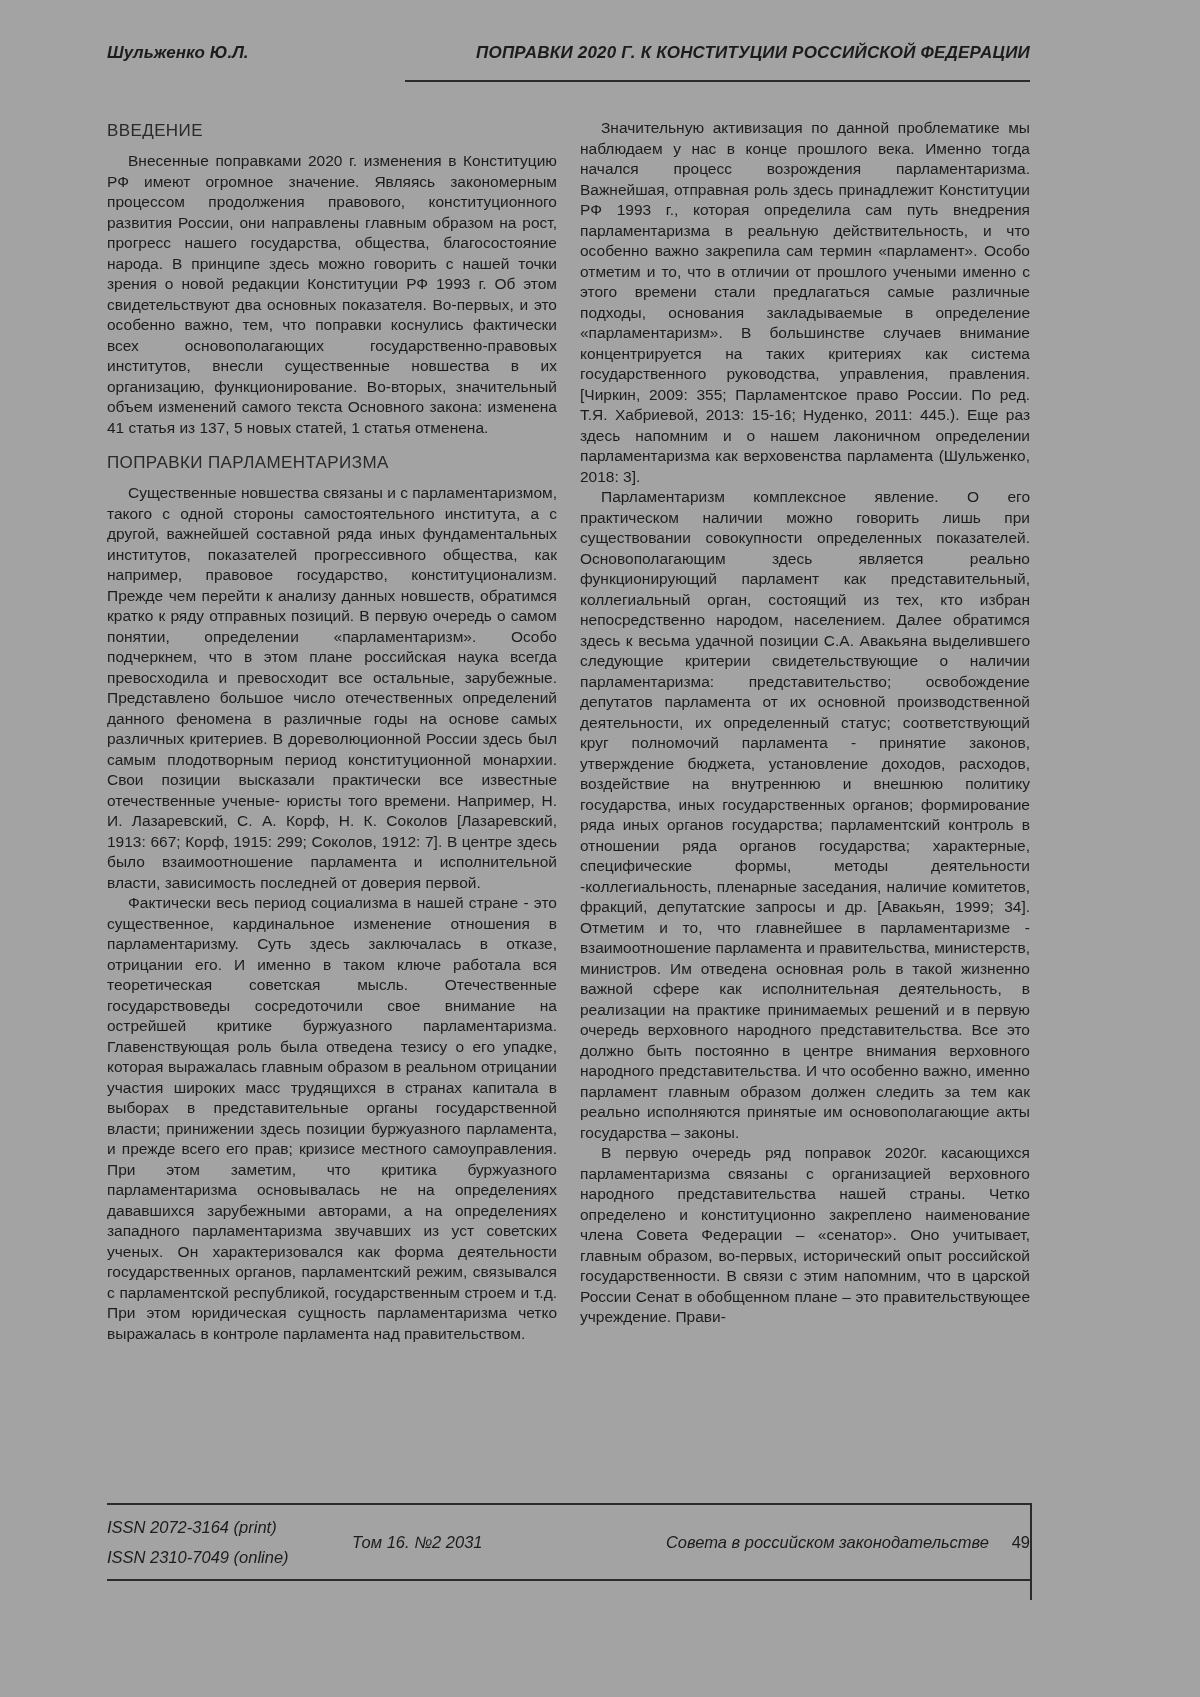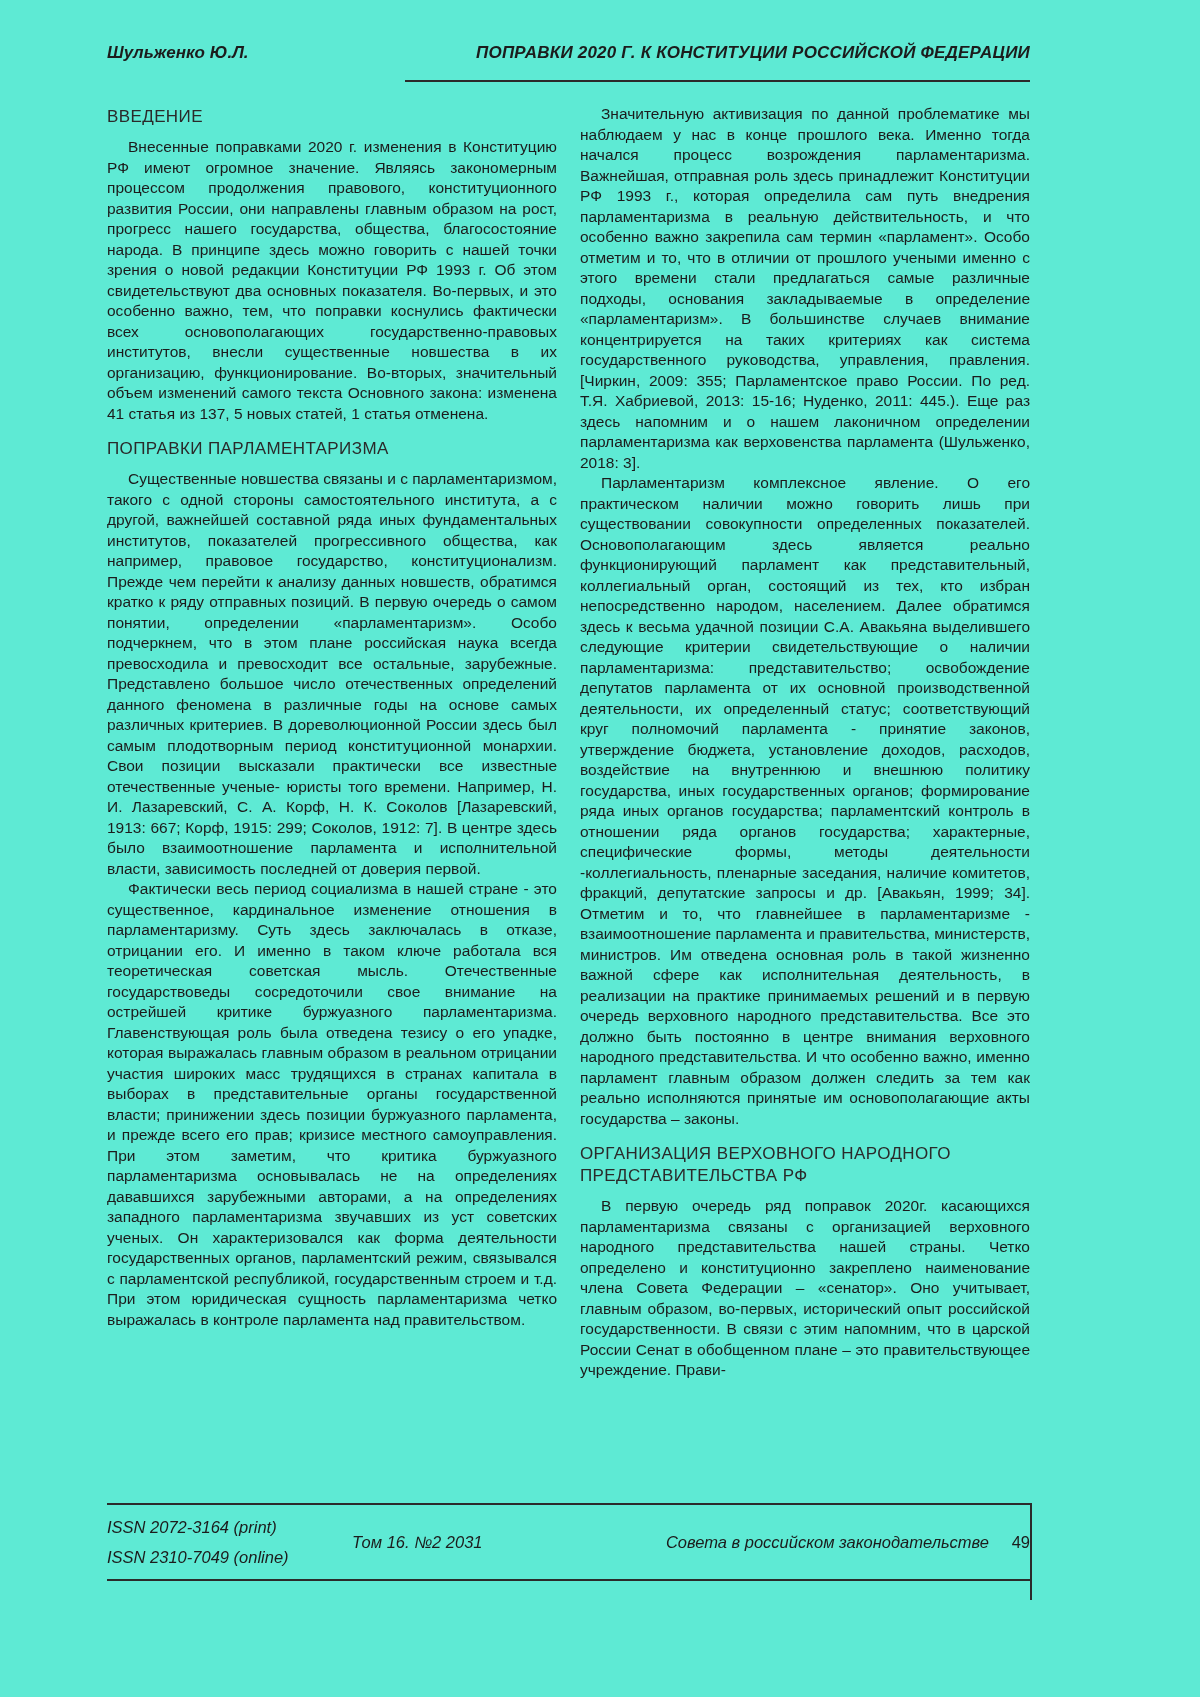--- a/index.html
+++ b/index.html
@@ -9,21 +9,21 @@
     height: 1697px;
     font-family: "Liberation Sans", "DejaVu Sans", sans-serif;
     color: #1c1c1c;
     position: relative;
     overflow: hidden;
   }
   .page {
     position: relative;
     width: 1200px;
     height: 1697px;
-    background: #5eead4;
+    background: #a3a3a3;
   }
   .content {
     position: absolute;
     left: 107px;
     top: 40px;
     width: 923px;
   }
 
   
   .hdr {
@@ -45,21 +45,21 @@
     background: #2b2b2b;
     width: 625px;
     margin-left: 298px;
     margin-top: 14px;
   }
 
   
   .cols {
     display: flex;
     gap: 23px;
-    margin-top: 22px;
+    margin-top: 36px;
     height: 1373px;
     overflow: hidden;
     text-align: justify;
     font-size: 15.5px;
     line-height: 20.5px;
     hyphens: auto;
   }
   .col { width: 450px; }
   .col p {
     text-indent: 21px;
@@ -138,21 +138,20 @@
         <h2 class="sec-heading">ВВЕДЕНИЕ</h2>
         <p>Внесенные поправками 2020 г. изменения в Конституцию РФ имеют огромное значение. Являясь закономерным процессом продолжения правового, конституционного развития России, они направлены главным образом на рост, прогресс нашего государства, общества, благосостояние народа. В принципе здесь можно говорить с нашей точки зрения о новой редакции Конституции РФ 1993 г. Об этом свидетельствуют два основных показателя. Во-первых, и это особенно важно, тем, что поправки коснулись фактически всех основополагающих государственно-правовых институтов, внесли существенные новшества в их организацию, функционирование. Во-вторых, значительный объем изменений самого текста Основного закона: изменена 41 статья из 137, 5 новых статей, 1 статья отменена.</p>
         <h2 class="sec-heading">ПОПРАВКИ ПАРЛАМЕНТАРИЗМА</h2>
         <p>Существенные новшества связаны и с парламентаризмом, такого с одной стороны самостоятельного института, а с другой, важнейшей составной ряда иных фундаментальных институтов, показателей прогрессивного общества, как например, правовое государство, конституционализм.  Прежде чем перейти к анализу данных новшеств, обратимся кратко к ряду отправных позиций. В первую очередь о самом понятии, определении «парламентаризм». Особо подчеркнем, что в этом плане российская наука всегда превосходила и превосходит все остальные, зарубежные. Представлено большое число отечественных определений данного феномена в различные годы на основе самых различных критериев. В дореволюционной России здесь был самым плодотворным период конституционной монархии. Свои позиции высказали практически все известные отечественные ученые- юристы того времени. Например, Н. И. Лазаревский, С. А. Корф, Н. К. Соколов [Лазаревский, 1913: 667; Корф, 1915: 299; Соколов, 1912: 7].  В центре здесь было взаимоотношение парламента и исполнительной власти, зависимость последней от доверия первой.</p>
         <p>Фактически весь период социализма в нашей стране - это существенное, кардинальное изменение отношения в парламентаризму. Суть здесь заключалась в отказе, отрицании его. И именно в таком ключе работала вся теоретическая советская мысль. Отечественные государствоведы сосредоточили свое внимание на острейшей критике буржуазного парламентаризма. Главенствующая роль была отведена тезису о его упадке, которая выражалась главным образом в реальном отрицании участия широких масс трудящихся в странах капитала в выборах в представительные органы государственной власти; принижении здесь позиции буржуазного парламента, и прежде всего его прав; кризисе местного самоуправления. При этом заметим, что критика буржуазного парламентаризма основывалась не на определениях дававшихся зарубежными авторами, а на определениях западного парламентаризма звучавших из уст советских ученых. Он характеризовался как форма деятельности государственных органов, парламентский режим, связывался с парламентской республикой, государственным строем и т.д. При этом юридическая сущность парламентаризма  четко выражалась в контроле парламента над правительством.</p>
       </section>
 
       <section class="col">
         <p>Значительную активизация по данной проблематике мы наблюдаем у нас в конце прошлого века. Именно тогда начался процесс возрождения парламентаризма. Важнейшая, отправная роль здесь принадлежит Конституции РФ 1993 г., которая определила сам путь внедрения парламентаризма в реальную действительность, и что особенно важно закрепила сам термин «парламент».  Особо отметим и то, что в отличии от прошлого учеными именно с этого времени стали предлагаться самые различные подходы, основания закладываемые в определение «парламентаризм».  В большинстве случаев внимание концентрируется на таких критериях как система государственного руководства, управления, правления. [Чиркин,  2009: 355; Парламентское право России. По ред. Т.Я. Хабриевой, 2013: 15-16; Нуденко, 2011: 445.). Еще раз здесь напомним и о нашем лаконичном определении парламентаризма как верховенства парламента (Шульженко, 2018: 3].</p>
         <p>Парламентаризм комплексное явление. О его практическом наличии можно говорить лишь при существовании совокупности определенных показателей. Основополагающим здесь является реально функционирующий парламент как представительный, коллегиальный орган, состоящий из тех, кто избран непосредственно народом, населением. Далее обратимся здесь к весьма удачной позиции С.А. Авакьяна выделившего следующие критерии свидетельствующие о наличии парламентаризма: представительство; освобождение депутатов парламента от их основной производственной деятельности, их определенный статус; соответствующий круг полномочий парламента -  принятие законов, утверждение бюджета, установление доходов, расходов, воздействие на внутреннюю и внешнюю политику государства, иных государственных органов; формирование ряда иных органов государства; парламентский контроль в отношении ряда органов государства; характерные, специфические формы, методы деятельности -коллегиальность, пленарные заседания, наличие комитетов, фракций, депутатские запросы и др.  [Авакьян, 1999; 34]. Отметим и то, что главнейшее в парламентаризме - взаимоотношение парламента и правительства, министерств, министров. Им отведена основная роль в такой жизненно важной сфере как исполнительная деятельность, в реализации на практике принимаемых решений и в первую очередь верховного народного представительства. Все это должно быть постоянно в центре внимания верховного народного представительства. И что особенно важно, именно парламент главным образом должен следить за тем как реально исполняются принятые им основополагающие акты государства – законы.</p>
-        <h2 class="sec-heading">ОРГАНИЗАЦИЯ ВЕРХОВНОГО НАРОДНОГО ПРЕДСТАВИТЕЛЬСТВА РФ</h2>
         <p>В первую очередь ряд поправок 2020г. касающихся парламентаризма связаны с организацией верховного народного представительства нашей страны. Четко определено и конституционно закреплено наименование члена Совета Федерации – «сенатор». Оно учитывает, главным образом, во-первых, исторический опыт российской государственности. В связи с этим напомним, что в царской России Сенат в обобщенном плане – это правительствующее учреждение. Прави-</p>
       </section>
     </div>
   </div>
 
   <div class="footer">
     <div class="f-rule"></div>
     <div class="f-grid">
       <div class="f-issn">
         <div>ISSN 2072-3164 (print)</div>

